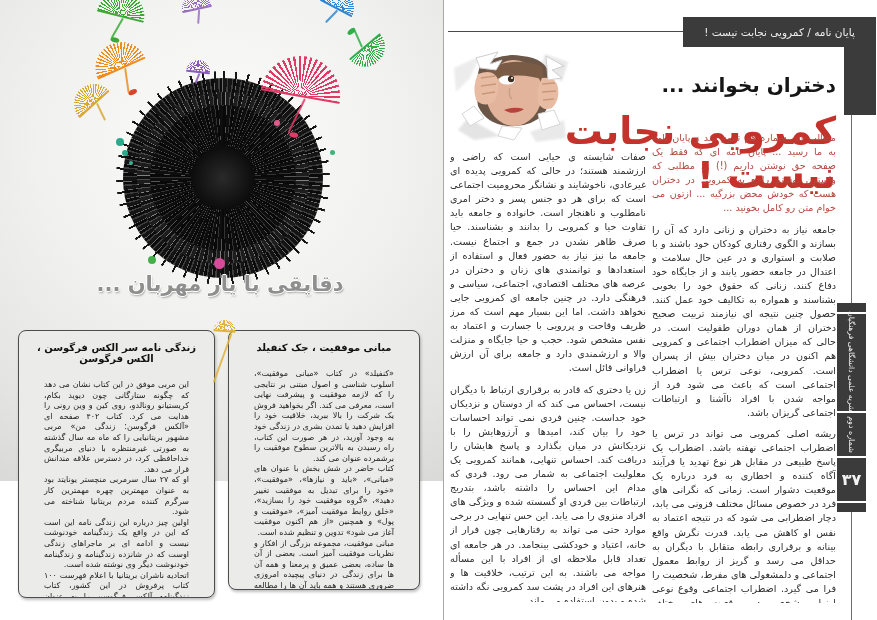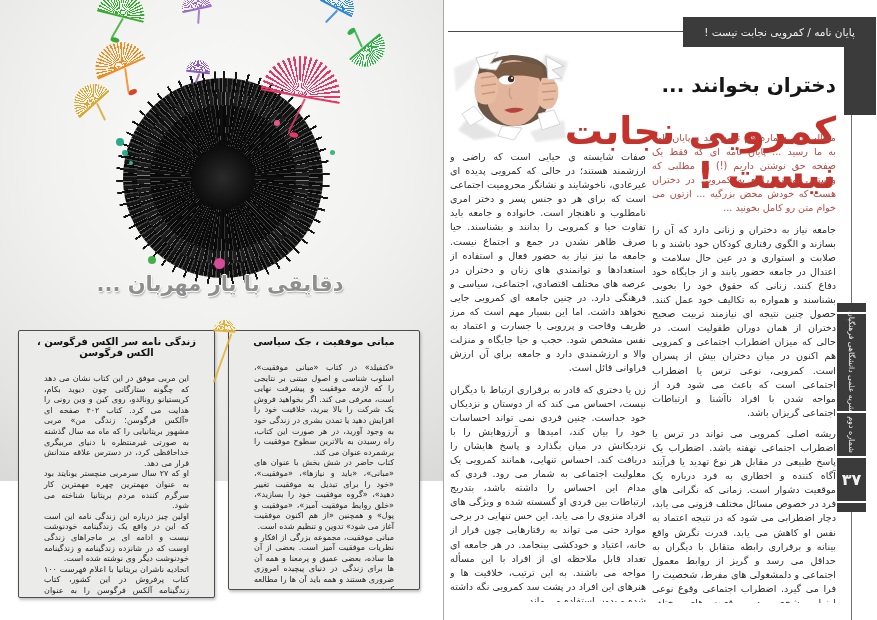--- a/index.html
+++ b/index.html
@@ -40,22 +40,22 @@
   .dot{position:absolute;border-radius:50%;display:block;}
 
   .art-caption{
     position:absolute;left:70px;top:272px;width:300px;text-align:center;
     font-size:21px;font-weight:bold;color:#8f8f8f;letter-spacing:1px;
     text-shadow:0 1px 0 #fff,0 -1px 0 #fff,1px 0 0 #fff,-1px 0 0 #fff,1px 2px 2px rgba(0,0,0,.3);
   }
 
   
   .box{
-    position:absolute;background:#ebebe9;border:1.5px solid #4d4d4d;border-radius:2px;
-    padding:5px 9px;box-sizing:border-box;overflow:hidden;
+    position:absolute;background:#ebebe9;border:1.5px solid #4d4d4d;border-radius:8px;
+    padding:11px 9px;box-sizing:border-box;overflow:hidden;
     box-shadow:1px 2px 3px rgba(0,0,0,.25);
   }
   .box1{left:18px;top:330px;width:197px;height:268px;}
   .box2{left:228px;top:330px;width:192px;height:260px;}
   .box-title{font-size:10px;font-weight:bold;text-align:center;color:#111;margin:0 0 5px 0;}
   .box-body{font-size:8px;line-height:10.6px;color:#222;text-align:justify;margin:16px;white-space:pre-line;}
 
   
   .right-page{position:absolute;left:444px;top:0;width:433px;height:620px;background:#fff;padding-left:48px;}
 
@@ -164,21 +164,21 @@
   <div class="art-caption">دقایقی با یار مهربان ...</div>
 
   <div class="box box1">
     <h3 class="box-title">زندگی نامه سر الکس فرگوسن ، الکس فرگوسن</h3>
     <p class="box-body">این مربی موفق در این کتاب نشان می دهد که چگونه ستارگانی چون دیوید بکام، کریستیانو رونالدو، روی کین و وین رونی را هدایت می کرد. کتاب ۴۰۲ صفحه ای «آلکس فرگوسن: زندگی من» مربی مشهور بریتانیایی را که ماه مه سال گذشته به صورتی غیرمنتظره با دنیای مربیگری خداحافظی کرد، در دسترس علاقه مندانش قرار می دهد.
 او که ۲۷ سال سرمربی منچستر یونایتد بود به عنوان مهمترین چهره مهمترین کار سرگرم کننده مردم بریتانیا شناخته می شود.
 اولین چیز درباره این زندگی نامه این است که این در واقع یک زندگینامه خودنوشت نیست و ادامه ای بر ماجراهای زندگی اوست که در شانزده زندگینامه و زندگینامه خودنوشت دیگر وی نوشته شده است.
 اتحادیه ناشران بریتانیا با اعلام فهرست ۱۰۰ کتاب پرفروش در این کشور، کتاب زندگینامه آلکس فرگوسن را به عنوان پرفروش ترین کتاب سال ۲۰۱۳ معرفی کرد.</p>
   </div>
   <div class="box box2">
-    <h3 class="box-title">مبانی موفقیت ، جک سیاسی</h3>
+    <h3 class="box-title">مبانی موفقیت ، جک کنفیلد</h3>
     <p class="box-body">«کنفیلد» در کتاب «مبانی موفقیت»، اسلوب شناسی و اصول مبتنی بر نتایجی را که لازمه موفقیت و پیشرفت نهایی است، معرفی می کند. اگر بخواهید فروش یک شرکت را بالا ببرید، خلاقیت خود را افزایش دهید یا تمدن بشری در زندگی خود به وجود آورید، در هر صورت این کتاب، راه رسیدن به بالاترین سطوح موفقیت را برشمرده عنوان می کند.
 کتاب حاضر در شش بخش با عنوان های «مبانی»، «باید و نیازها»، «موفقیت»، «خود را برای تبدیل به موفقیت تغییر دهید»، «گروه موفقیت خود را بسازید»، «خلق روابط موفقیت آمیز»، «موفقیت و پول» و همچنین «از هم اکنون موفقیت آغاز می شود» تدوین و تنظیم شده است.
 مبانی موفقیت، مجموعه بزرگی از افکار و نظریات موفقیت آمیز است. بعضی از آن ها ساده، بعضی عمیق و پرمعنا و همه آن ها برای زندگی در دنیای پیچیده امروزی ضروری هستند و همه باید آن ها را مطالعه کنند.</p>
   </div>
 </section>
 
 <div class="spine"></div>
 <div class="spine-line"></div>
 
 <section class="right-page">

